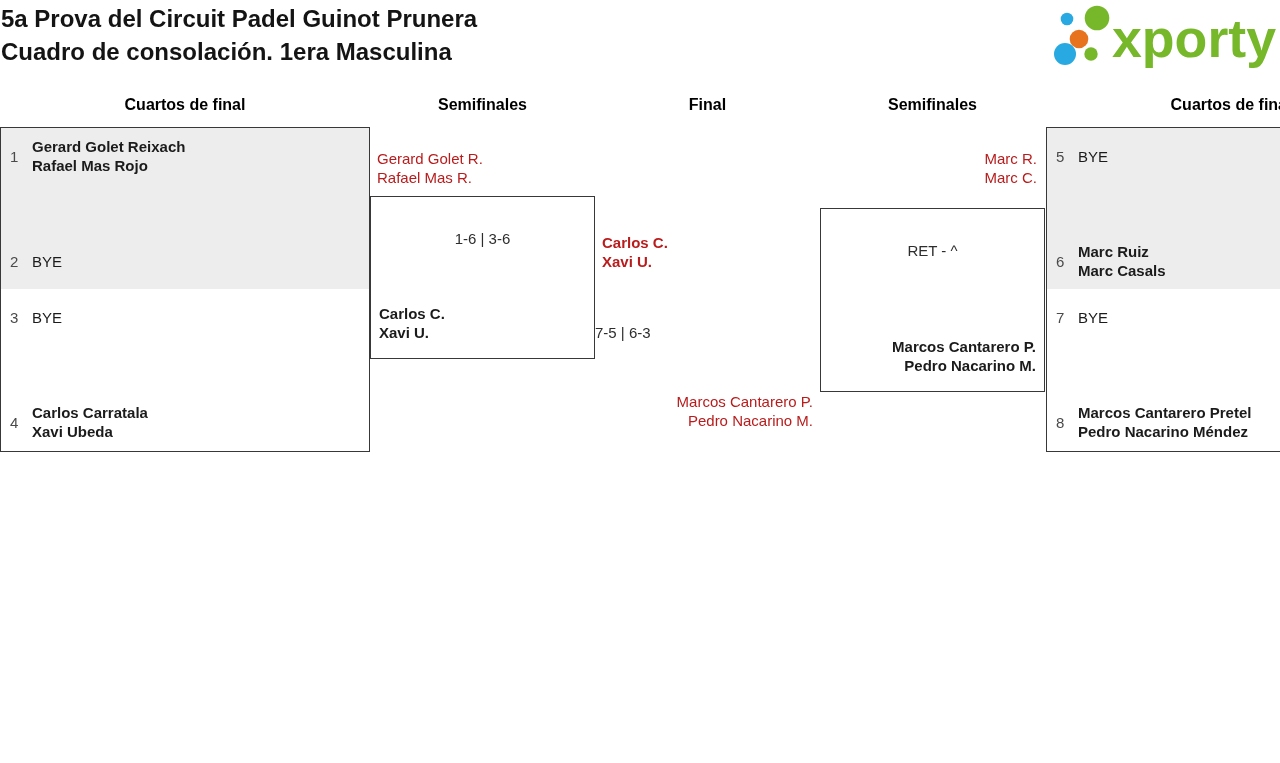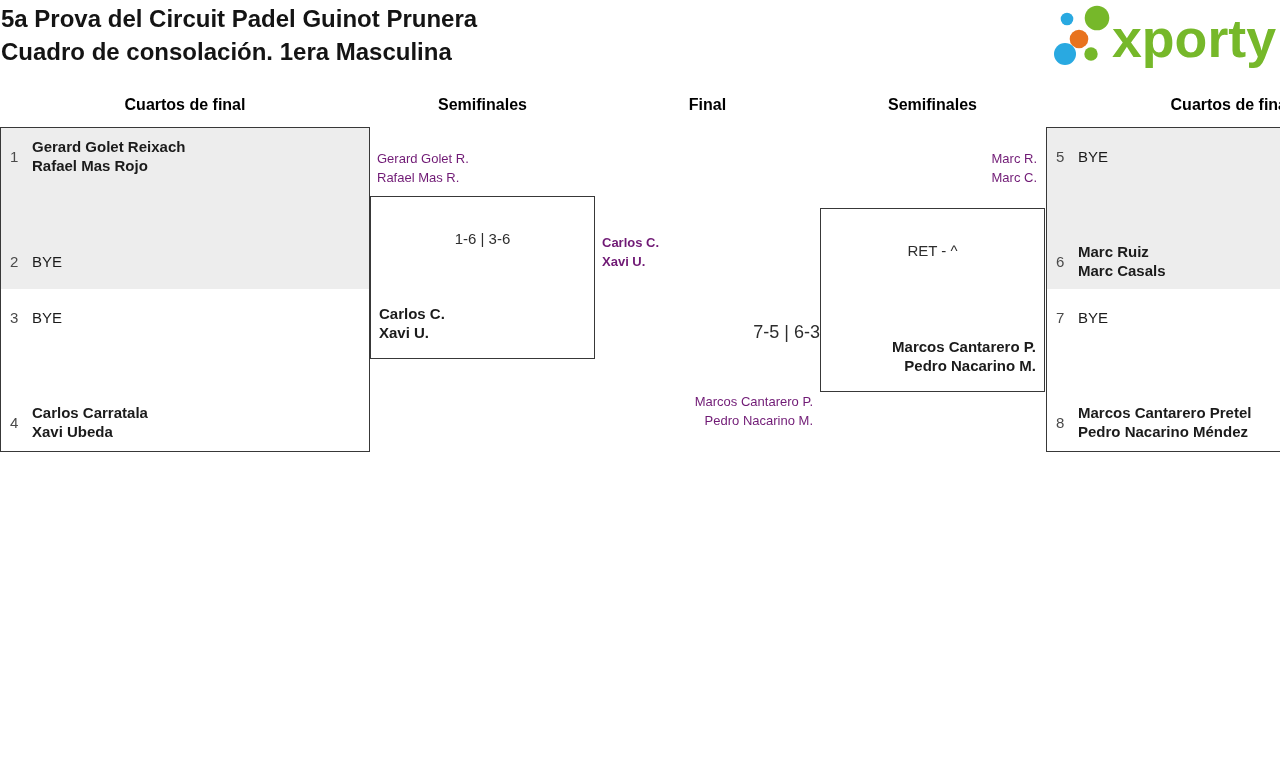--- a/index.html
+++ b/index.html
@@ -30,25 +30,25 @@
   .ent.e1{top:6px;height:44px;}
   .ent.e2{top:111px;height:44px;}
   .seed{min-width:13px;font-size:15px;color:#4a4a4a;flex:0 0 auto;}
   .nm{font-size:15px;line-height:19px;color:#1b1b1b;}
   .bold{font-weight:700;}
   .score{position:absolute;left:0;right:0;top:33px;text-align:center;
     font-size:15px;color:#2d2d2d;}
   .sf-bot{position:absolute;bottom:16px;font-size:15px;line-height:19px;color:#1b1b1b;}
   .sf-bot.l{left:8px;text-align:left;}
   .sf-bot.r{right:8px;text-align:right;}
-  .floating{position:absolute;font-size:13px;line-height:19px;color:#701a75;white-space:nowrap;}
+  .floating{position:absolute;font-size:15px;line-height:19px;color:#b91c1c;white-space:nowrap;}
   .sf-top-l{left:377px;top:149px;text-align:left;}
   .sf-top-r{left:820px;top:149px;width:217px;text-align:right;}
   .fin-top{left:602px;top:233px;text-align:left;}
-  .fin-score{left:595px;top:323px;width:225px;text-align:right;font-size:18px;color:#2d2d2d;}
+  .fin-score{left:595px;top:323px;width:225px;text-align:left;font-size:15px;color:#2d2d2d;}
   .fin-bot{left:595px;top:392px;width:218px;text-align:right;}
 </style>
 </head>
 <body>
 
 <div class="page">
 
   <div class="title">
     <div>5a Prova del Circuit Padel Guinot Prunera</div>
     <div>Cuadro de consolación. 1era Masculina</div>

